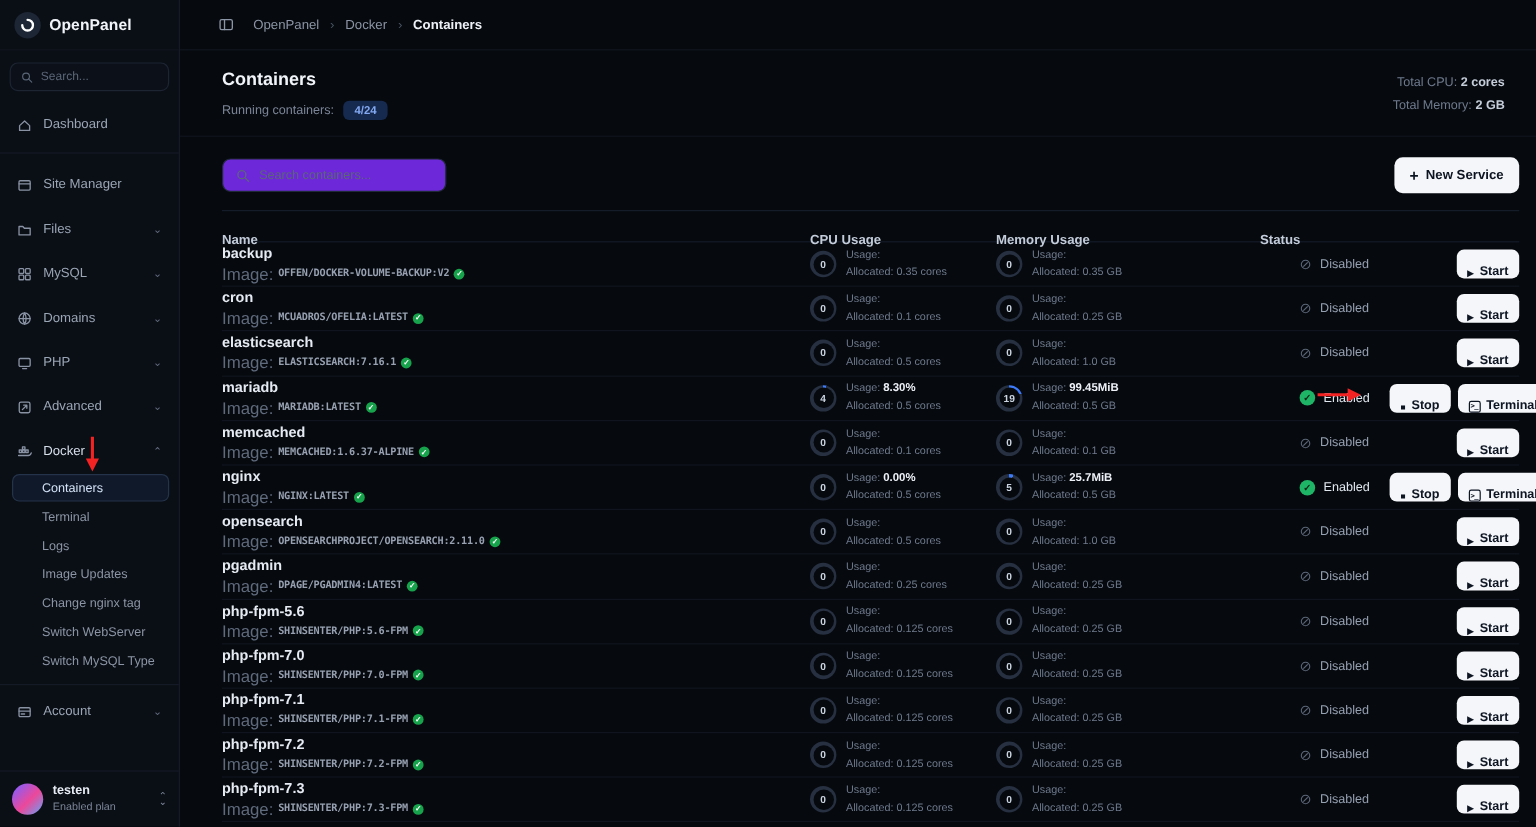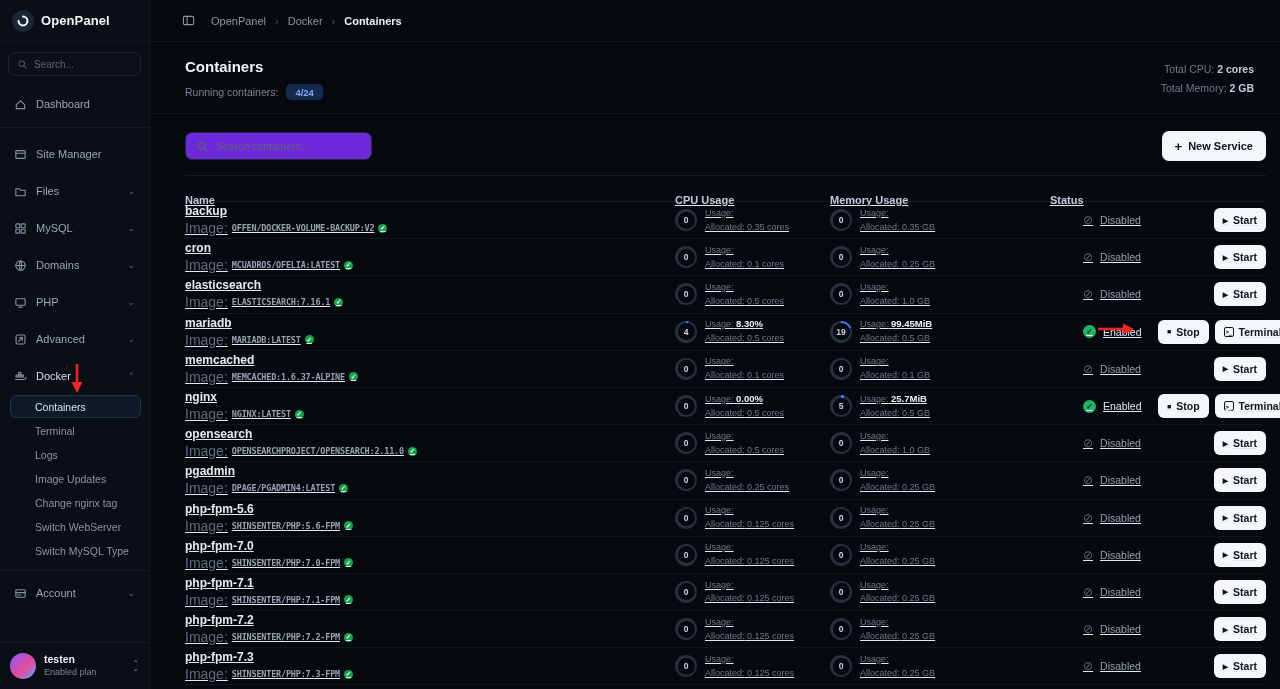--- a/index.html
+++ b/index.html
@@ -54,42 +54,42 @@
   .totals { text-align:right; font-size:10.5px; color:#6e7a8d; line-height:1.8; padding-top:2px; }
   .totals b { color:#c4cdd9; font-weight:700; }
 
   .toolbar { display:flex; justify-content:space-between; align-items:center; padding:17px 14px 14px 35px; flex:none; }
   .search-box { display:flex; align-items:center; gap:7px; width:187px; height:28px; background:#6d28d9; border:1px solid #202938; border-radius:7px; padding:0 10px; color:#5b6678; }
   .search-box input { flex:1; background:transparent; border:0; outline:none; font-size:10.5px; color:#cbd5e1; font-family:inherit; min-width:0; }
   .search-box input::placeholder { color:#5b6678; }
   .new-service { display:flex; align-items:center; gap:6px; background:#f4f6f9; color:#0c1320; border:0; border-radius:7px; height:30px; padding:0 13px; font-size:11px; font-weight:700; font-family:inherit; cursor:pointer; }
   .plus-ico { font-size:13px; font-weight:700; line-height:1; }
 
-  .table { padding:0 14px 0 35px; flex:1; overflow:hidden;text-decoration:underline; }
+  .table { padding:0 14px 0 35px; flex:1; overflow:hidden; }
   .thead, .trow { display:grid; grid-template-columns:490px 155px 220px 108px 1fr; align-items:center; }
   .thead { height:27px; font-size:11px; font-weight:700; color:#c3ccda; border-top:1px solid #151c29; border-bottom:1px solid #151c29; }
   .th-actions { text-align:right; padding-right:2px;margin-top:36px; }
   .trow { height:37.2px; border-bottom:1px solid #0f141e; }
   .cname { font-size:12px; font-weight:700; color:#e6ebf3; line-height:1.25; }
   .cimage { display:flex; align-items:center; gap:4px; margin-top:1px; }
   .img-label { font-size:14px; color:#5f6a7c; }
   .img-value { font-family:"DejaVu Sans Mono",monospace; font-size:8.5px; font-weight:700; color:#97a1b1; letter-spacing:-.2px; }
   .img-check { width:9px; height:9px; border-radius:50%; background:#17a34c; color:#fff; font-size:6.5px; display:flex; align-items:center; justify-content:center; font-weight:700; flex:none; }
   .usage-cell { display:flex; align-items:center; gap:8px; }
   .ring { width:22px; height:22px; border-radius:50%; position:relative; flex:none; background:#263040; }
   .ring-inner { position:absolute; inset:2.5px; border-radius:50%; background:#06090e; display:flex; align-items:center; justify-content:center; font-size:8.5px; font-weight:600; color:#cbd5e1; }
   .usage-text { font-size:9px; color:#6e7a8d; line-height:1.55; }
   .u-value { color:#eef2f8; font-weight:700; font-size:9.5px; }
   .status-cell { display:flex; align-items:center; gap:7px; padding-left:33px; }
   .status-ico.off { color:#5b6678; font-size:12px; line-height:1; }
   .status-ico.on { width:13px; height:13px; border-radius:50%; background:#1fb567; color:#062312; font-size:8px; display:flex; align-items:center; justify-content:center; font-weight:700; flex:none; }
   .status-text { font-size:10.5px; color:#95a0b1; }
   .status-text.on { color:#e2e8f0; }
   .actions-cell { display:flex; justify-content:flex-end; gap:6px; }
-  .abtn { display:flex; align-items:center; gap:5px; background:#f4f6f9; color:#0d1422; border:0; border-radius:6px; height:24px; padding:0 9px; font-size:10.5px; font-weight:700; font-family:inherit; cursor:pointer; }
+  .abtn { display:flex; align-items:flex-end; gap:5px; background:#f4f6f9; color:#0d1422; border:0; border-radius:6px; height:24px; padding:0 9px; font-size:10.5px; font-weight:700; font-family:inherit; cursor:pointer; }
   .bico { font-size:7px; line-height:1; }
   .term-ico { font-family:"DejaVu Sans Mono",monospace; font-size:6px; font-weight:700; border:1.2px solid #0d1422; border-radius:2px; width:10px; height:10px; display:flex; align-items:center; justify-content:center; letter-spacing:-.5px; }
 
   .annot { position:absolute; z-index:20; pointer-events:none; }
 </style>
 </head>
 <body>
 
 <div class="app">
 

